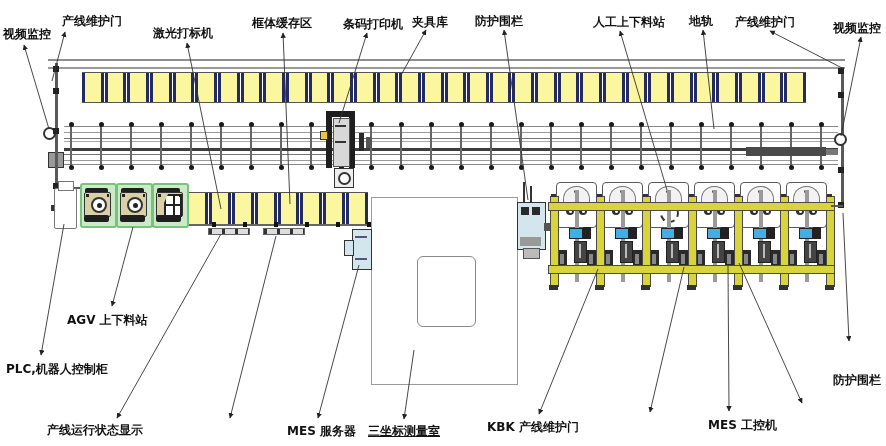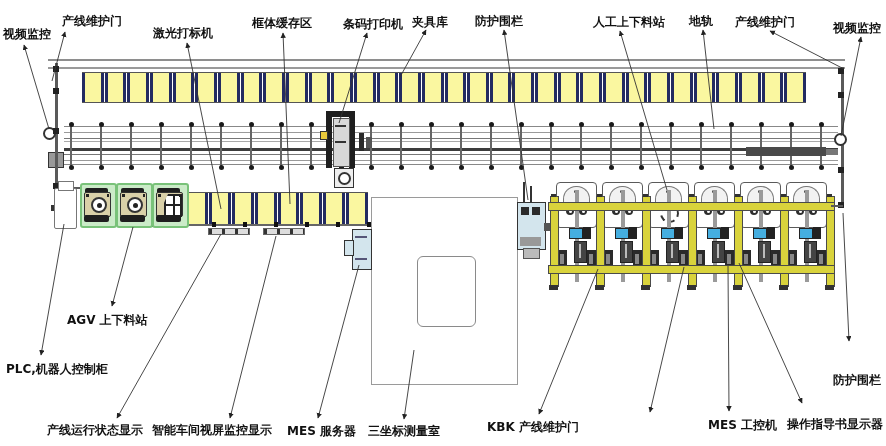--- a/index.html
+++ b/index.html
@@ -384,20 +384,18 @@
   <div class="lbl" style="left:343px;top:16px;">条码打印机</div>
   <div class="lbl" style="left:412px;top:14px;">夹具库</div>
   <div class="lbl" style="left:475px;top:13px;">防护围栏</div>
   <div class="lbl" style="left:593px;top:14px;">人工上下料站</div>
   <div class="lbl" style="left:689px;top:13px;">地轨</div>
   <div class="lbl" style="left:735px;top:14px;">产线维护门</div>
   <div class="lbl" style="left:833px;top:20px;">视频监控</div>
   <div class="lbl" style="left:67px;top:312px;text-align:right;">AGV 上下料站</div>
   <div class="lbl" style="left:47px;top:422px;">产线运行状态显示</div>
   <div class="lbl" style="left:6px;top:361px;">PLC,机器人控制柜</div>
-  <div class="lbl" style="left:152px;top:422px;">智能车间视屏监控显示</div>
   <div class="lbl" style="left:287px;top:423px;">MES 服务器</div>
-  <div class="lbl" style="left:368px;top:423px;">三坐标测量室</div>
+  <div class="lbl" style="left:368px;top:423px;text-decoration:underline;">三坐标测量室</div>
   <div class="lbl" style="left:487px;top:419px;">KBK 产线维护门</div>
   <div class="lbl" style="left:708px;top:417px;">MES 工控机</div>
-  <div class="lbl" style="left:787px;top:416px;">操作指导书显示器</div>
   <div class="lbl" style="left:833px;top:372px;">防护围栏</div>
 </div>
 
 </body></html>

